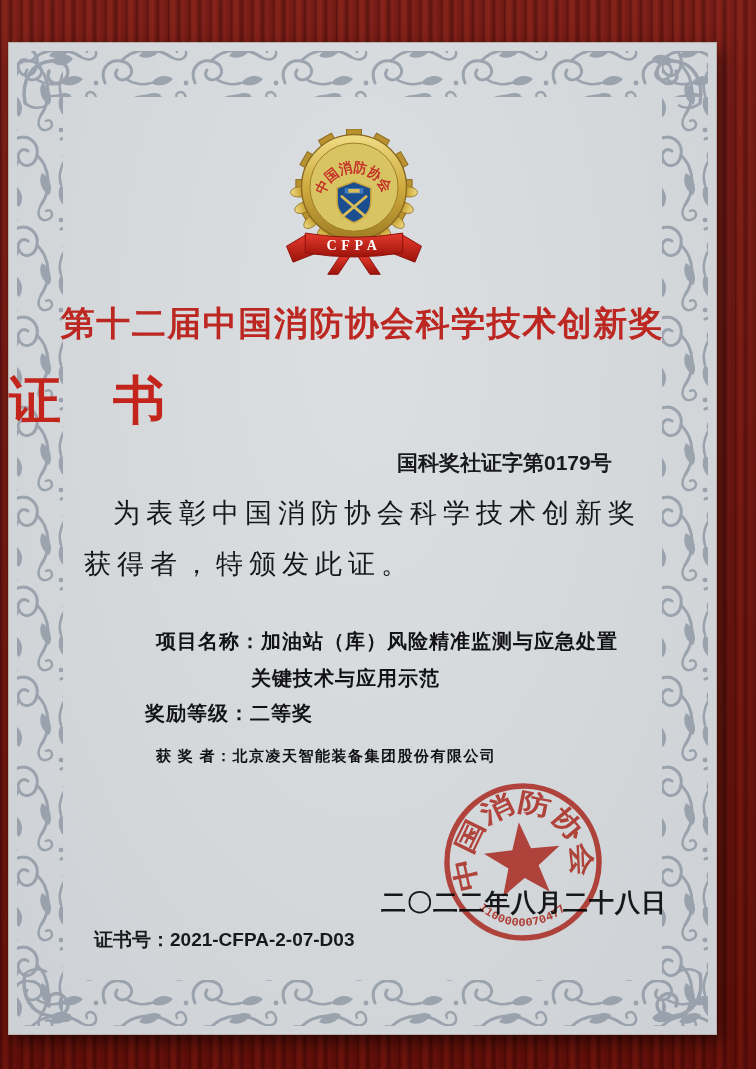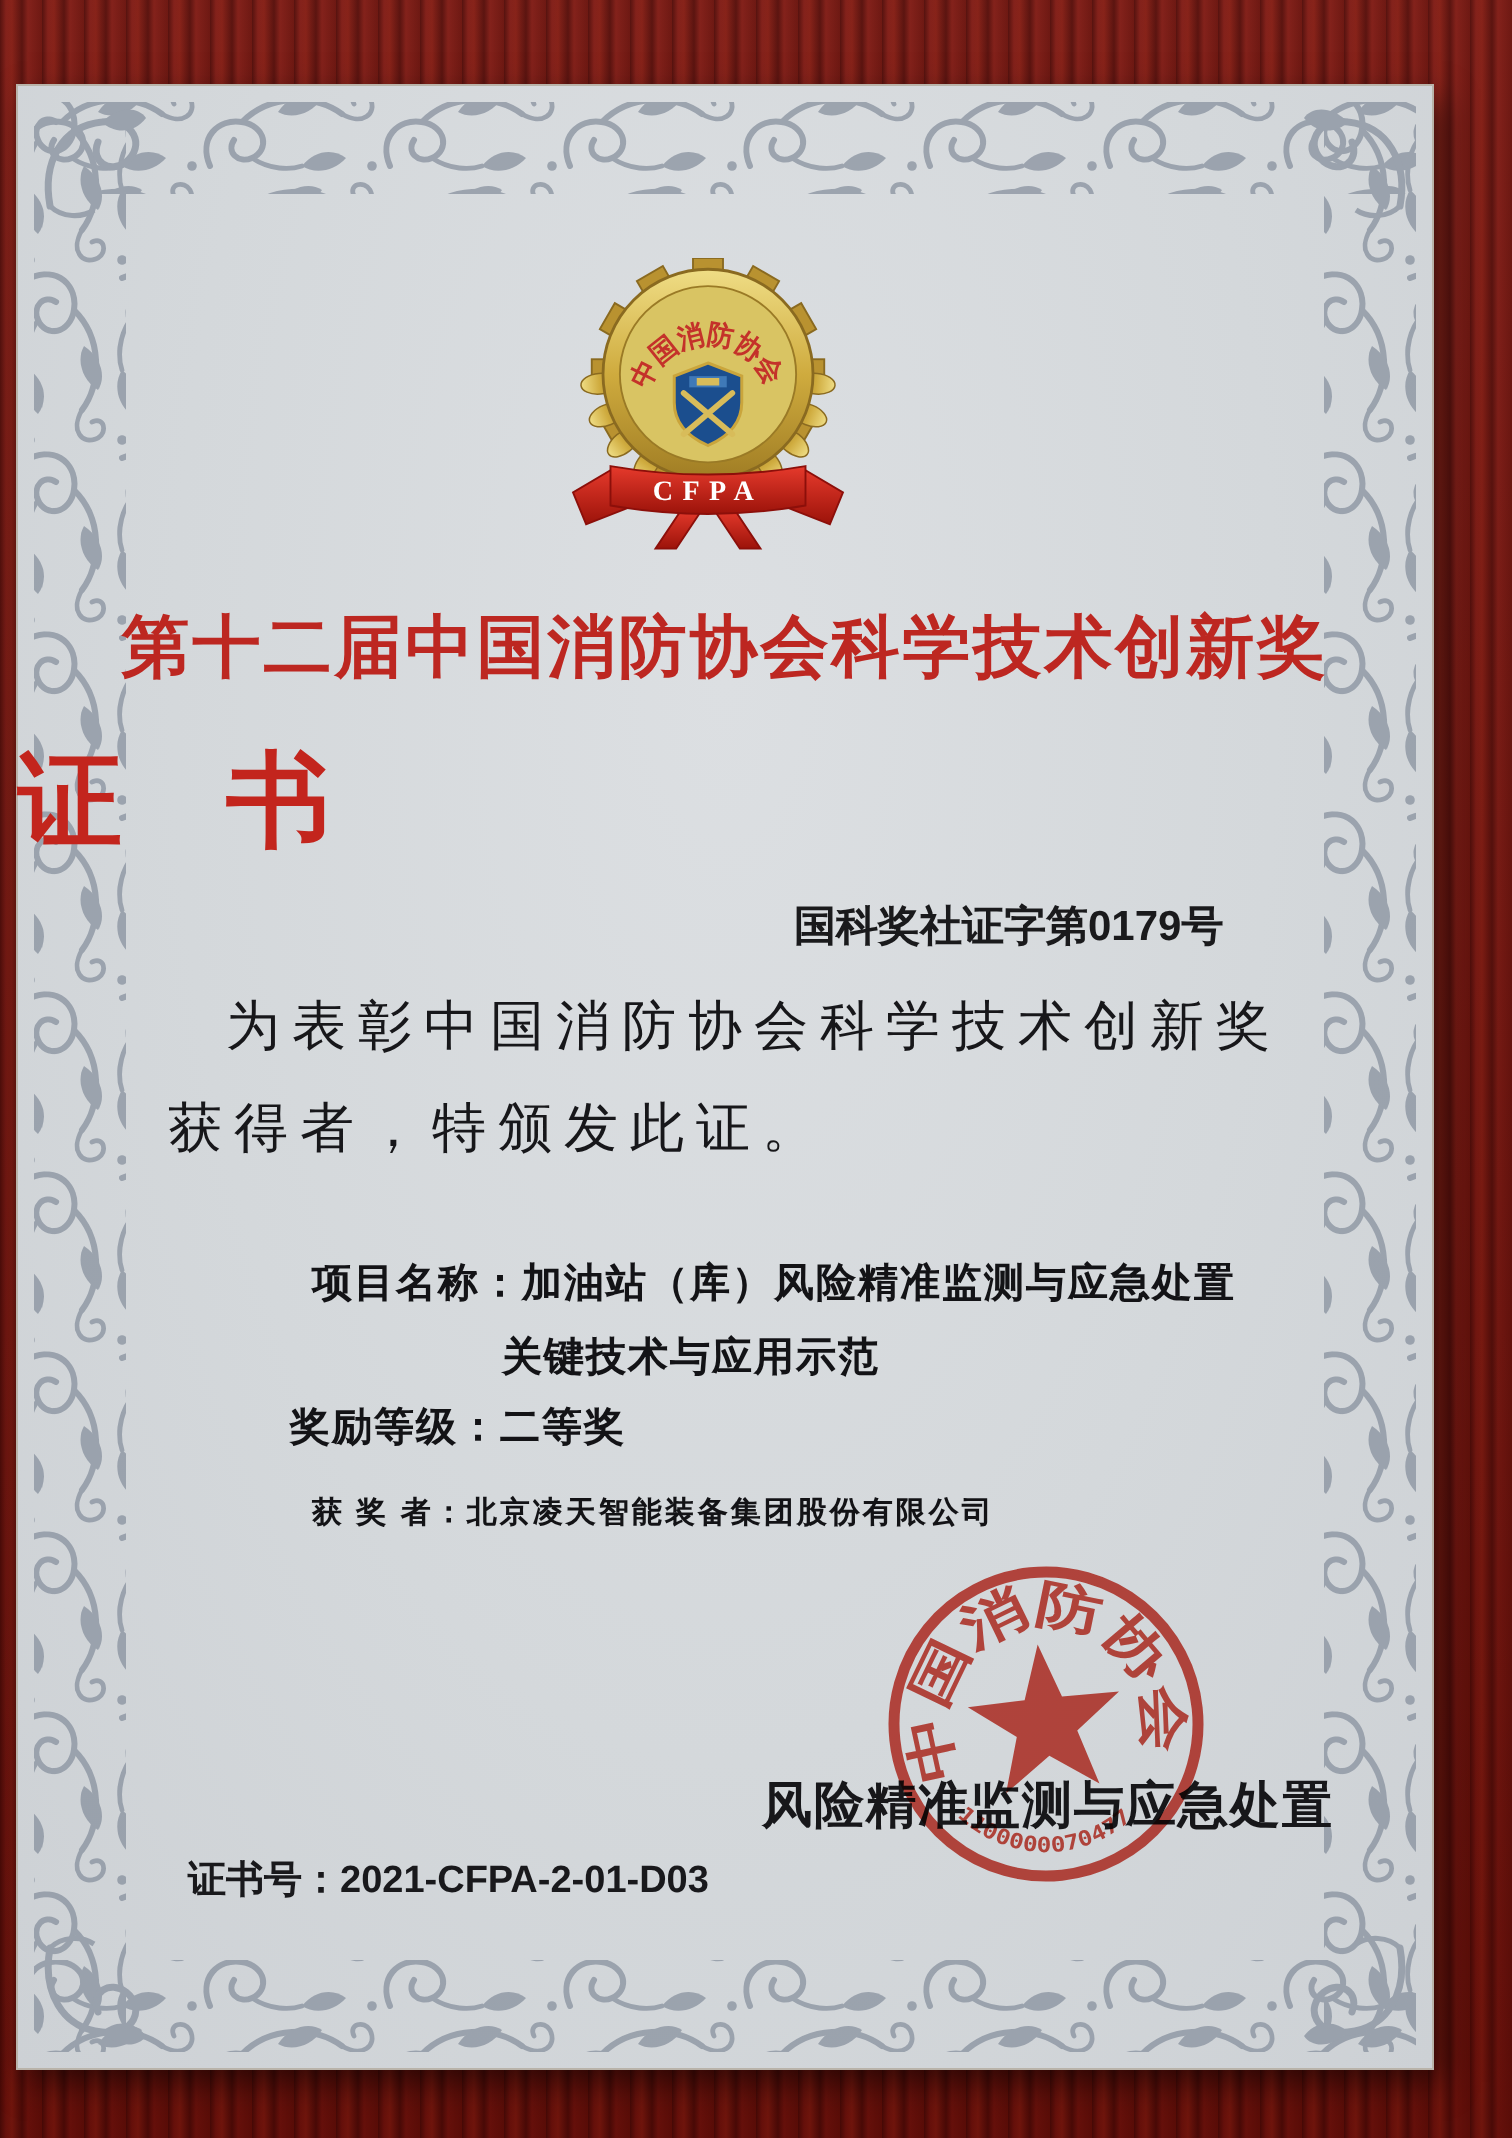--- a/index.html
+++ b/index.html
@@ -27,21 +27,21 @@
   .t{position:absolute;white-space:nowrap;z-index:2;}
   .title{left:0;top:258px;width:100%;text-align:center;
     font-size:34px;font-weight:bold;color:#bd2721;letter-spacing:1.5px;}
   .doctype{left:0;top:323px;width:100%;text-align:left;
     font-size:52px;font-weight:bold;color:#c3251d;}
   .issue-no{left:388px;top:406px;font-size:21px;font-weight:bold;color:#1a1a1c;
     font-family:"Liberation Sans","DejaVu Sans",sans-serif;}
   .body-line{font-size:27px;color:#17171a;letter-spacing:6px;font-weight:500;}
   .body1{left:104px;top:452px;}
   .body2{left:75px;top:503px;}
-  .field{font-family:Liberation Sans, sans-serif;
+  .field{font-family:Liberation Serif, serif;
     font-weight:bold;color:#131316;font-size:20px;letter-spacing:1px;}
   .proj1{left:147px;top:585px;}
   .proj2{left:242px;top:622px;}
   .grade{left:136px;top:657px;}
   .winner{left:147px;top:704px;font-size:15px;letter-spacing:1.5px;text-align:right;}
   .date{left:372px;top:843px;font-size:25px;font-weight:bold;color:#17171a;
     letter-spacing:1px;z-index:2;}
   .footer-no{left:85px;top:884px;font-size:19px;font-weight:bold;color:#19191c;
     font-family:"Liberation Sans","DejaVu Sans",sans-serif;z-index:2;}
 </style>
@@ -198,22 +198,22 @@
   <div class="t field proj2">关键技术与应用示范</div>
 
   <div class="t field grade">
     <span>奖励等级：</span><span>二等奖</span>
   </div>
 
   <div class="t field winner">
     <span>获 奖 者：</span><span>北京凌天智能装备集团股份有限公司</span>
   </div>
 
-  <div class="t date">风险精准监测与应急处置</div>
-  <div class="t footer-no">证书号：2021-CFPA-2-01-D03</div>
+  <div class="t date">二〇二二年八月二十八日</div>
+  <div class="t footer-no">证书号：2021-CFPA-2-07-D03</div>
 
   <svg class="seal-svg" viewBox="0 0 168 168">
     <defs>
       <path id="sealArc" d="M38.7,105.1 A50,50 0 1 1 129.3,105.1" fill="none"></path>
       <path id="serialArc" d="M35,125.2 A64,64 0 0 0 133,125.2" fill="none"></path>
     </defs>
     <circle cx="84" cy="84" r="76" fill="none" stroke="#cf362a" stroke-width="5.5" opacity="0.95"></circle>
     <path d="M84,44 L93.4,71.1 L122,71.6 L99.2,88.9 L107.5,116.4 L84,100 L60.5,116.4 L68.8,88.9 L46,71.6 L74.6,71.1 Z" fill="#cf362a" opacity="0.95"></path>
     <text font-size="26" font-weight="bold" fill="#cf362a" font-family="Liberation Sans, DejaVu Sans, sans-serif" opacity="0.95">
       <textPath href="#sealArc" startOffset="0" textLength="198" lengthAdjust="spacingAndGlyphs">中国消防协会</textPath>

